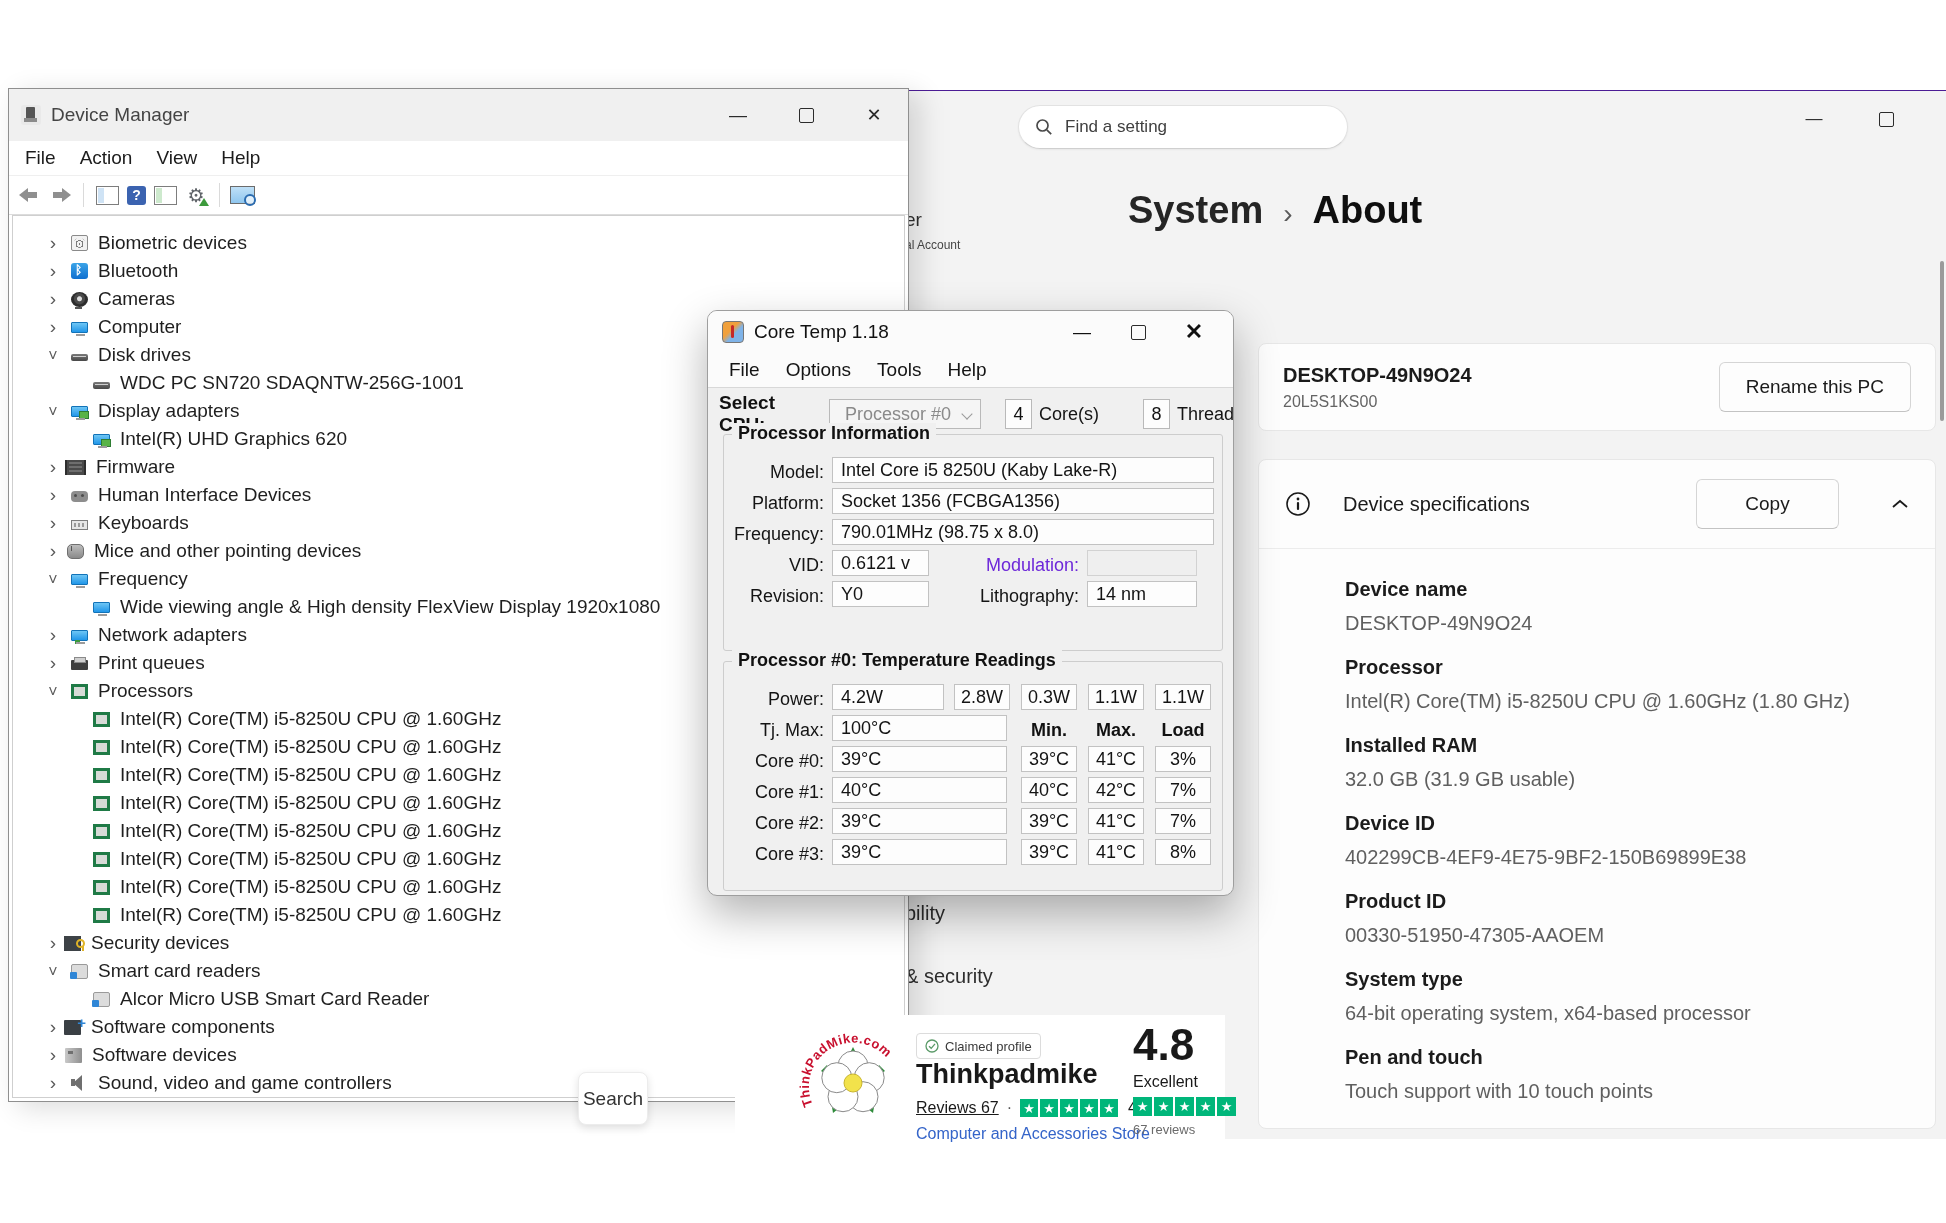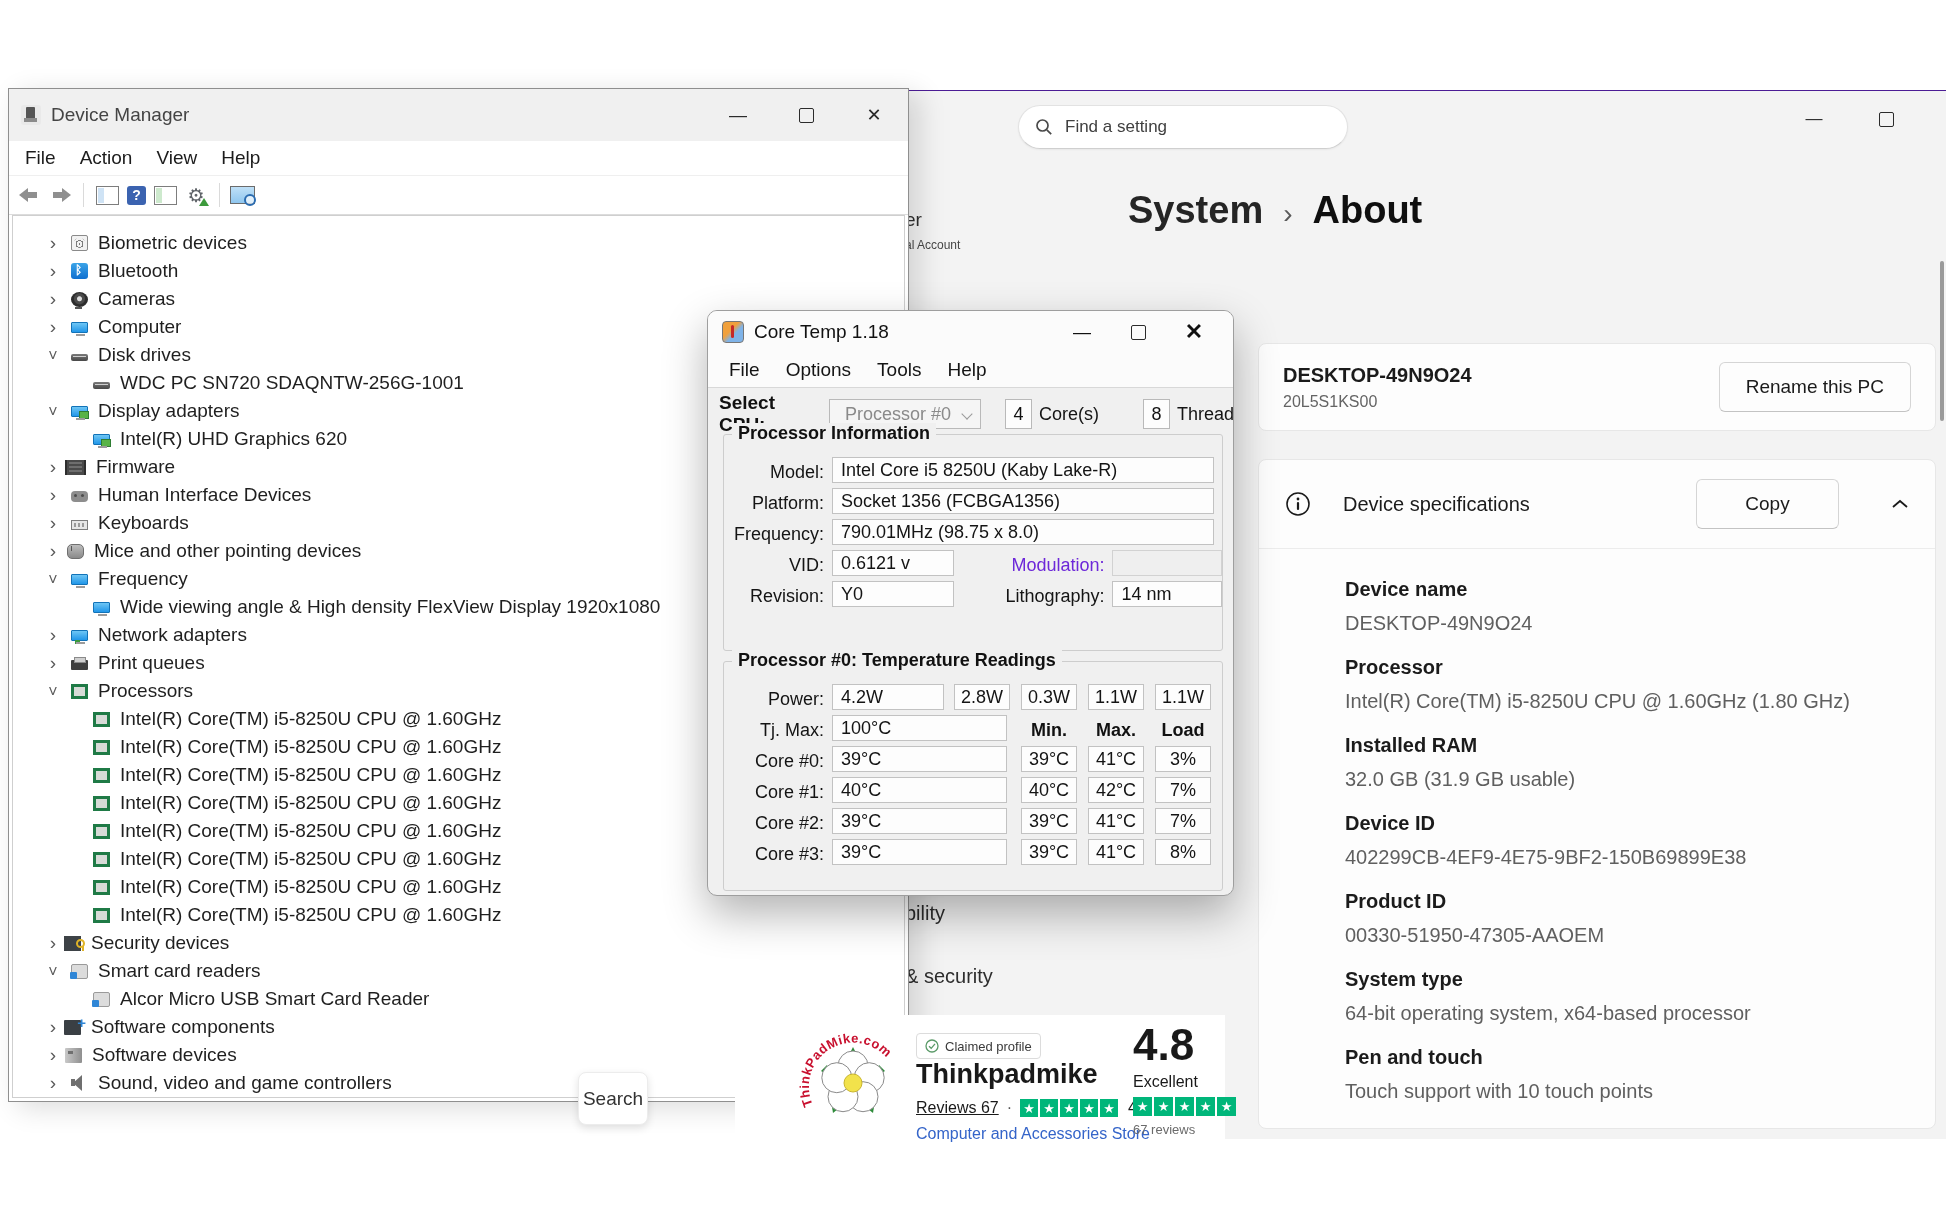--- a/index.html
+++ b/index.html
@@ -160,21 +160,21 @@
   .gb-info{top:123px;height:217px;}
   .gb-temp{top:350px;height:230px;}
   .gb-t{position:absolute;top:-12px;left:8px;background:#f0f0f0;padding:0 6px;font-size:18px;font-weight:600;color:#111;}
   .gb-body{padding-top:22px;}
   .ct-row{display:flex;align-items:flex-end;height:26px;margin-bottom:5px;}
   .ct-lab{width:100px;flex:0 0 100px;text-align:right;margin-right:8px;font-size:18px;color:#141414;}
   .ct-lab2{width:150px;flex:0 0 150px;text-align:right;margin-right:8px;font-size:18px;color:#141414;}
   .ct-box{height:26px;background:#fdfdfd;border:1px solid #c2c2c2;box-sizing:border-box;display:flex;
       align-items:center;padding:0 8px;font-size:18px;color:#141414;}
   .w-full{width:382px;}
-  .w-half{width:123px;}
+  .w-half{width:97px;}
   .w-right{width:110px;}
   .w-pwide{width:112px;}
   .w-sm{width:56px;justify-content:center;padding:0;}
   .w-tw{width:175px;}
   .ml10{margin-left:10px;} .ml11{margin-left:11px;} .ml14{margin-left:14px;}
   .dis-lab{color:#6d28d9;}
   .dis-box{background:#efefef;border-color:#d2d2d2;}
   .ct-h{width:56px;text-align:center;font-weight:700;font-size:18px;color:#111;}
   
   .search-btn{position:absolute;left:578px;top:1072px;width:70px;height:53px;background:#fff;

